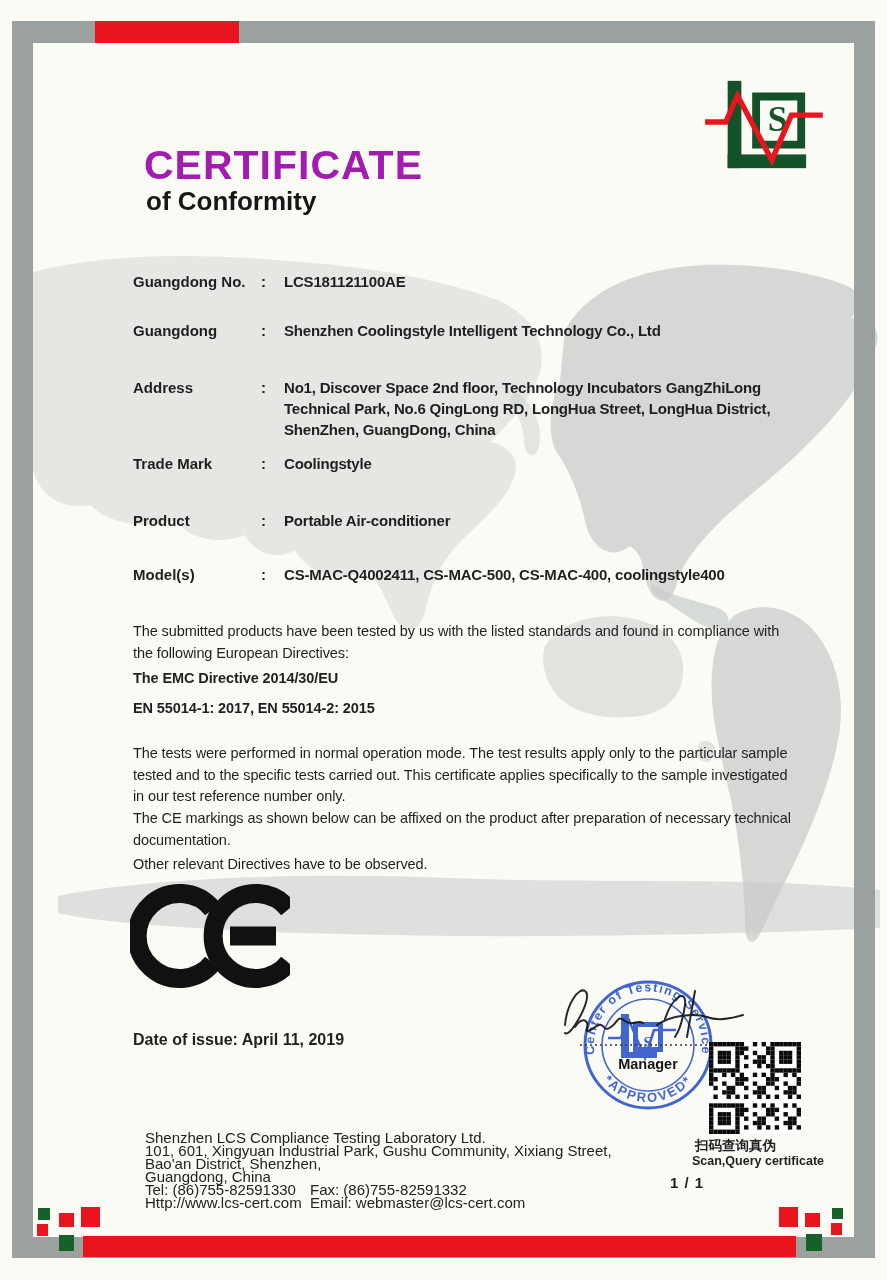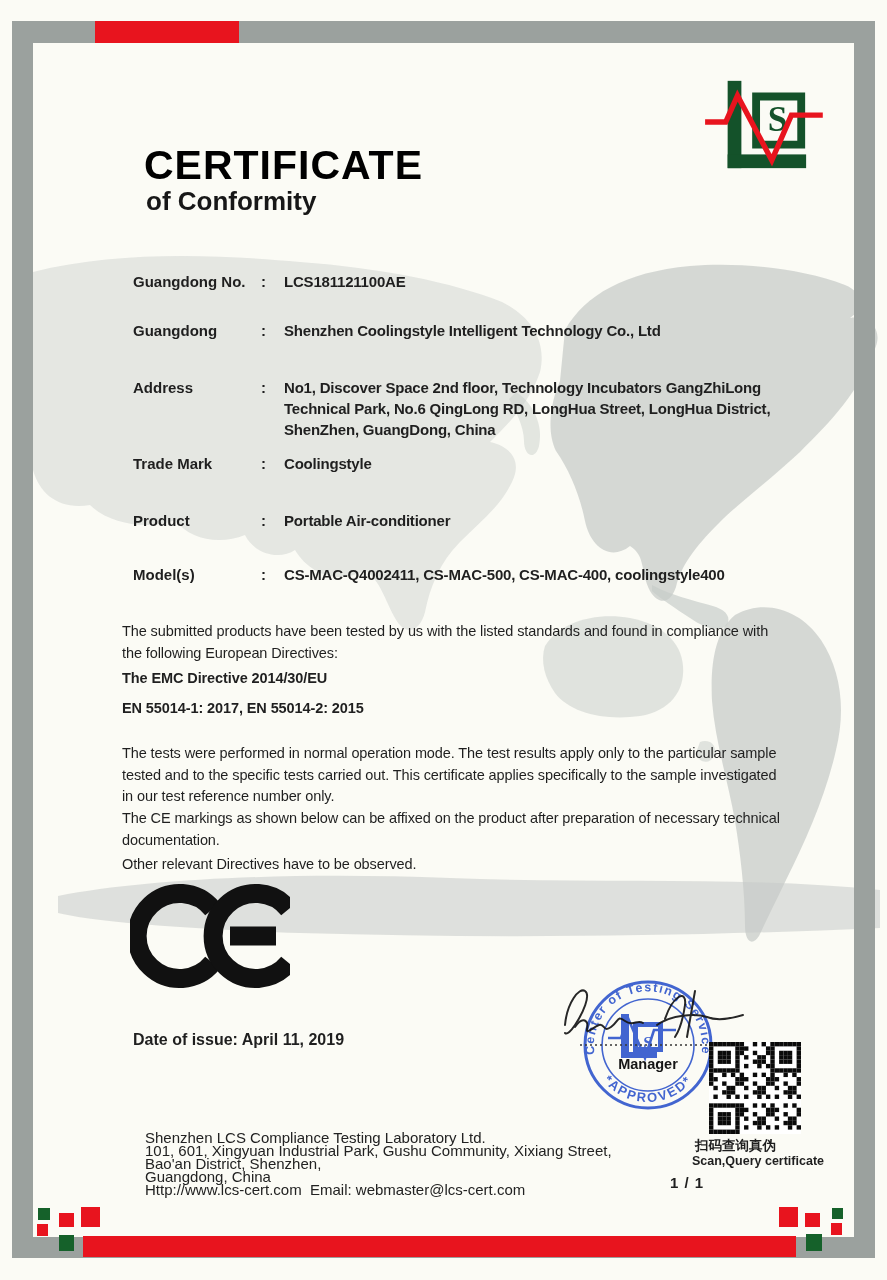--- a/index.html
+++ b/index.html
@@ -13,27 +13,27 @@
   
   .frame{background:#9ba19e;z-index:3;}
   .bar-red{background:#e8141e;z-index:4;}
   .sq{position:absolute;z-index:5;}
   .sq.red{background:#e8141e;}
   .sq.green{background:#15612a;}
   
   #map{position:absolute;left:0;top:0;z-index:1;}
   
   .z{z-index:6;}
-  .title1{font-size:41px;font-weight:bold;letter-spacing:1px;color:#000000;}
+  .title1{font-size:41px;font-weight:bold;letter-spacing:1px;color:#a21caf;}
   .title2{font-size:26px;font-weight:bold;color:#171717;}
   .frow{position:absolute;z-index:6;font-size:15px;font-weight:bold;line-height:21px;}
   .frow .lab{position:absolute;left:0;top:0;width:122px;}
   .frow .col{position:absolute;left:128px;top:0;}
   .frow .val{position:absolute;left:151px;top:0;width:500px;letter-spacing:-0.2px;}
-  .para{position:absolute;left:122px;width:660px;z-index:6;font-size:14.5px;line-height:21.5px;letter-spacing:-0.1px;}
+  .para{position:absolute;left:133px;width:660px;z-index:6;font-size:14.5px;line-height:21.5px;letter-spacing:-0.1px;}
   .para.b{font-weight:bold;}
   .date{font-size:16px;font-weight:bold;z-index:6;}
   .pagenum{font-size:15px;font-weight:bold;z-index:6;letter-spacing:1px;}
   .footer{font-size:15px;line-height:13px;z-index:6;color:#222;}
   .footer .cols{position:relative;}
   .footer .c2{position:absolute;left:165px;top:0;}
   .qrcap-cn{font-size:13.5px;font-weight:bold;text-align:left;z-index:7;}
   .qrcap-en{font-size:12.5px;font-weight:bold;text-align:center;z-index:7;}
   #qr{z-index:7;}
 </style>
@@ -389,17 +389,21 @@
     <rect x="6" y="20" width="1" height="1" fill="#0a0a0a"></rect>
   </svg>
 <div class="abs qrcap-cn" style="left:695px;top:1137px;width:125px;">扫码查询真伪</div>
 <div class="abs qrcap-en" style="left:683px;top:1154px;width:150px;">Scan,Query certificate</div>
 
 <div class="abs footer" style="left:145px;top:1131px;width:470px;">
   <div>Shenzhen LCS Compliance Testing Laboratory Ltd.</div>
   <div>101, 601, Xingyuan Industrial Park, Gushu Community, Xixiang Street, Bao'an District, Shenzhen,</div>
   <div>Guangdong, China</div>
   <div class="cols" style="height:13px;">
+    <span>Tel: (86)755-82591330</span>
+    <span class="c2">Fax: (86)755-82591332</span>
+  </div>
+  <div class="cols" style="height:13px;">
     <span>Http://www.lcs-cert.com</span>
     <span class="c2">Email: webmaster@lcs-cert.com</span>
   </div>
 </div>
 <div class="abs pagenum" style="left:670px;top:1174px;">1 / 1</div>
 
 </body></html>

